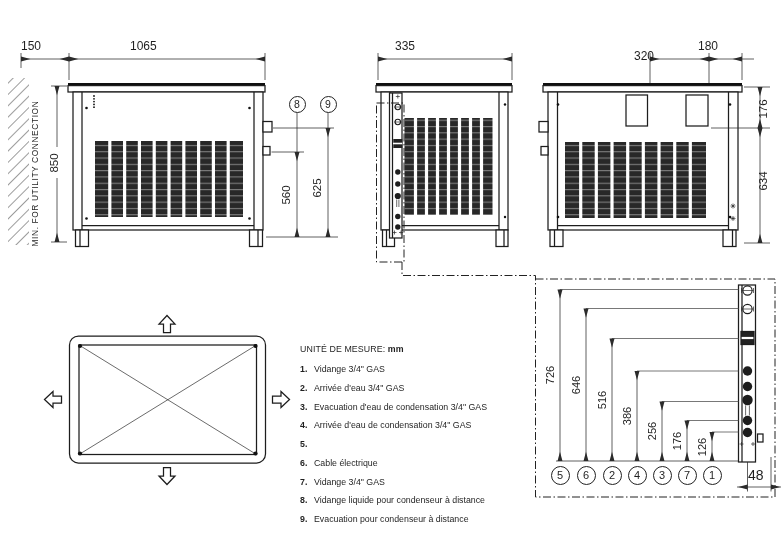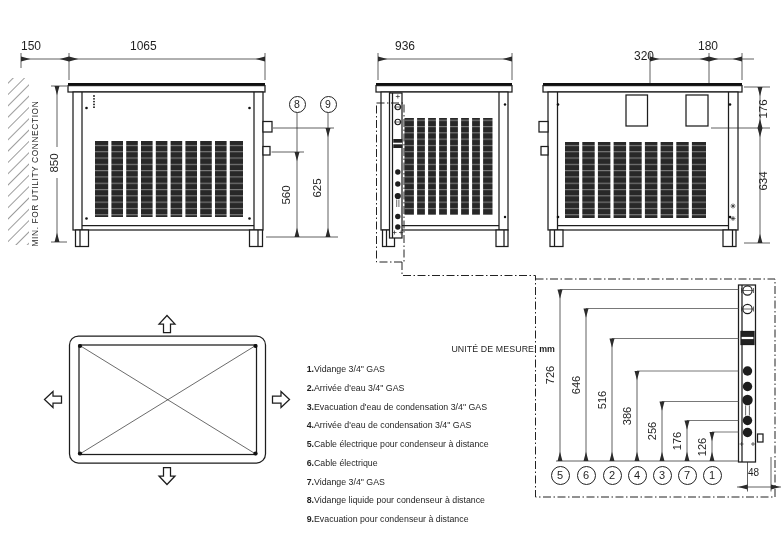--- a/index.html
+++ b/index.html
@@ -10,21 +10,21 @@
   .h{font-size:12px;height:13px;line-height:13px;}
   .vlabel{position:absolute;width:40px;height:12px;line-height:12px;font-size:11.5px;
           text-align:center;transform:rotate(-90deg);transform-origin:center;color:#1f1f1f;}
   .wallnote{position:absolute;width:167px;height:12px;line-height:12px;font-size:8.4px;
             letter-spacing:0.6px;text-align:left;transform:rotate(-90deg);
             transform-origin:center;white-space:nowrap;color:#1f1f1f;}
   .circ{position:absolute;border:1.2px solid #222;border-radius:50%;background:#fff;
         text-align:center;box-sizing:border-box;}
   .airtitle{position:absolute;font-size:14px;letter-spacing:3.5px;word-spacing:7px;
             text-align:center;color:#262626;}
-  .legend{position:absolute;left:300px;top:344px;width:255px;text-align:right;}
+  .legend{position:absolute;left:300px;top:344px;width:255px;}
   .legend-title{font-size:8.8px;height:20px;letter-spacing:0.1px;}
   .legend-title b{font-weight:700;}
   .lrow{display:flex;height:18.75px;font-size:8.8px;align-items:flex-start;}
   .ln{font-weight:700;width:14px;flex:none;}
   .lt{white-space:nowrap;}
 </style>
 </head>
 <body>
 
 <div class="stage">
@@ -238,21 +238,21 @@
     <path class="dim" d="M712,432 V461"></path>
 
     <path class="thin" d="M747.5,462 V491.5 M771,457 V491.5 M747.5,487 H771"></path>
     <path class="dimE" d="M737,487 H747.5"></path>
     <path class="dimS" d="M771,487 H781"></path>
   </g>
 </svg>
 
 <div class="lbl h" style="left:21px;top:39.5px;width:48px;">150</div>
 <div class="lbl h" style="left:130px;top:39.5px;width:100px;">1065</div>
-<div class="lbl h" style="left:395px;top:39.5px;width:100px;">936</div>
+<div class="lbl h" style="left:395px;top:39.5px;width:100px;">335</div>
 <div class="lbl h" style="left:634px;top:39.5px;width:80px;margin-top:10px;">320</div>
 <div class="lbl h" style="left:698px;top:39.5px;width:80px;">180</div>
 
 <div class="vlabel" style="left:34px;top:157px;">850</div>
 <div class="wallnote" style="left:-49px;top:157px;">MIN. FOR UTILITY CONNECTION</div>
 
 <div class="vlabel" style="left:265.5px;top:189px;">560</div>
 <div class="vlabel" style="left:296.5px;top:182px;">625</div>
 
 <div class="circ" style="left:288.5px;top:95.5px;width:17px;height:17px;font-size:10.5px;line-height:15px;">8</div>
@@ -275,21 +275,20 @@
   <div class="lrow">
         <span class="ln">3.</span>
         <span class="lt">Evacuation d'eau de condensation 3/4" GAS</span>
       </div>
   <div class="lrow">
         <span class="ln">4.</span>
         <span class="lt">Arrivée d'eau de condensation 3/4" GAS</span>
       </div>
   <div class="lrow">
         <span class="ln">5.</span>
-        <span class="lt">Cable électrique pour condenseur à distance</span>
       </div>
   <div class="lrow">
         <span class="ln">6.</span>
         <span class="lt">Cable électrique</span>
       </div>
   <div class="lrow">
         <span class="ln">7.</span>
         <span class="lt">Vidange 3/4" GAS</span>
       </div>
   <div class="lrow">
@@ -311,15 +310,15 @@
 <div class="vlabel" style="left:681.5px;top:440.5px;font-size:11px;">126</div>
 
 <div class="circ" style="left:550.5px;top:465.5px;width:19px;height:19px;font-size:11px;line-height:17px;">5</div>
 <div class="circ" style="left:576.5px;top:465.5px;width:19px;height:19px;font-size:11px;line-height:17px;">6</div>
 <div class="circ" style="left:602.5px;top:465.5px;width:19px;height:19px;font-size:11px;line-height:17px;">2</div>
 <div class="circ" style="left:627.5px;top:465.5px;width:19px;height:19px;font-size:11px;line-height:17px;">4</div>
 <div class="circ" style="left:652.5px;top:465.5px;width:19px;height:19px;font-size:11px;line-height:17px;">3</div>
 <div class="circ" style="left:677.5px;top:465.5px;width:19px;height:19px;font-size:11px;line-height:17px;">7</div>
 <div class="circ" style="left:702.5px;top:465.5px;width:19px;height:19px;font-size:11px;line-height:17px;">1</div>
 
-<div class="lbl" style="left:748px;top:467px;width:24px;font-size:10px;">48</div>
+<div class="lbl" style="left:748px;top:467px;width:24px;font-size:14px;">48</div>
 
 </div>
 
 </body></html>

